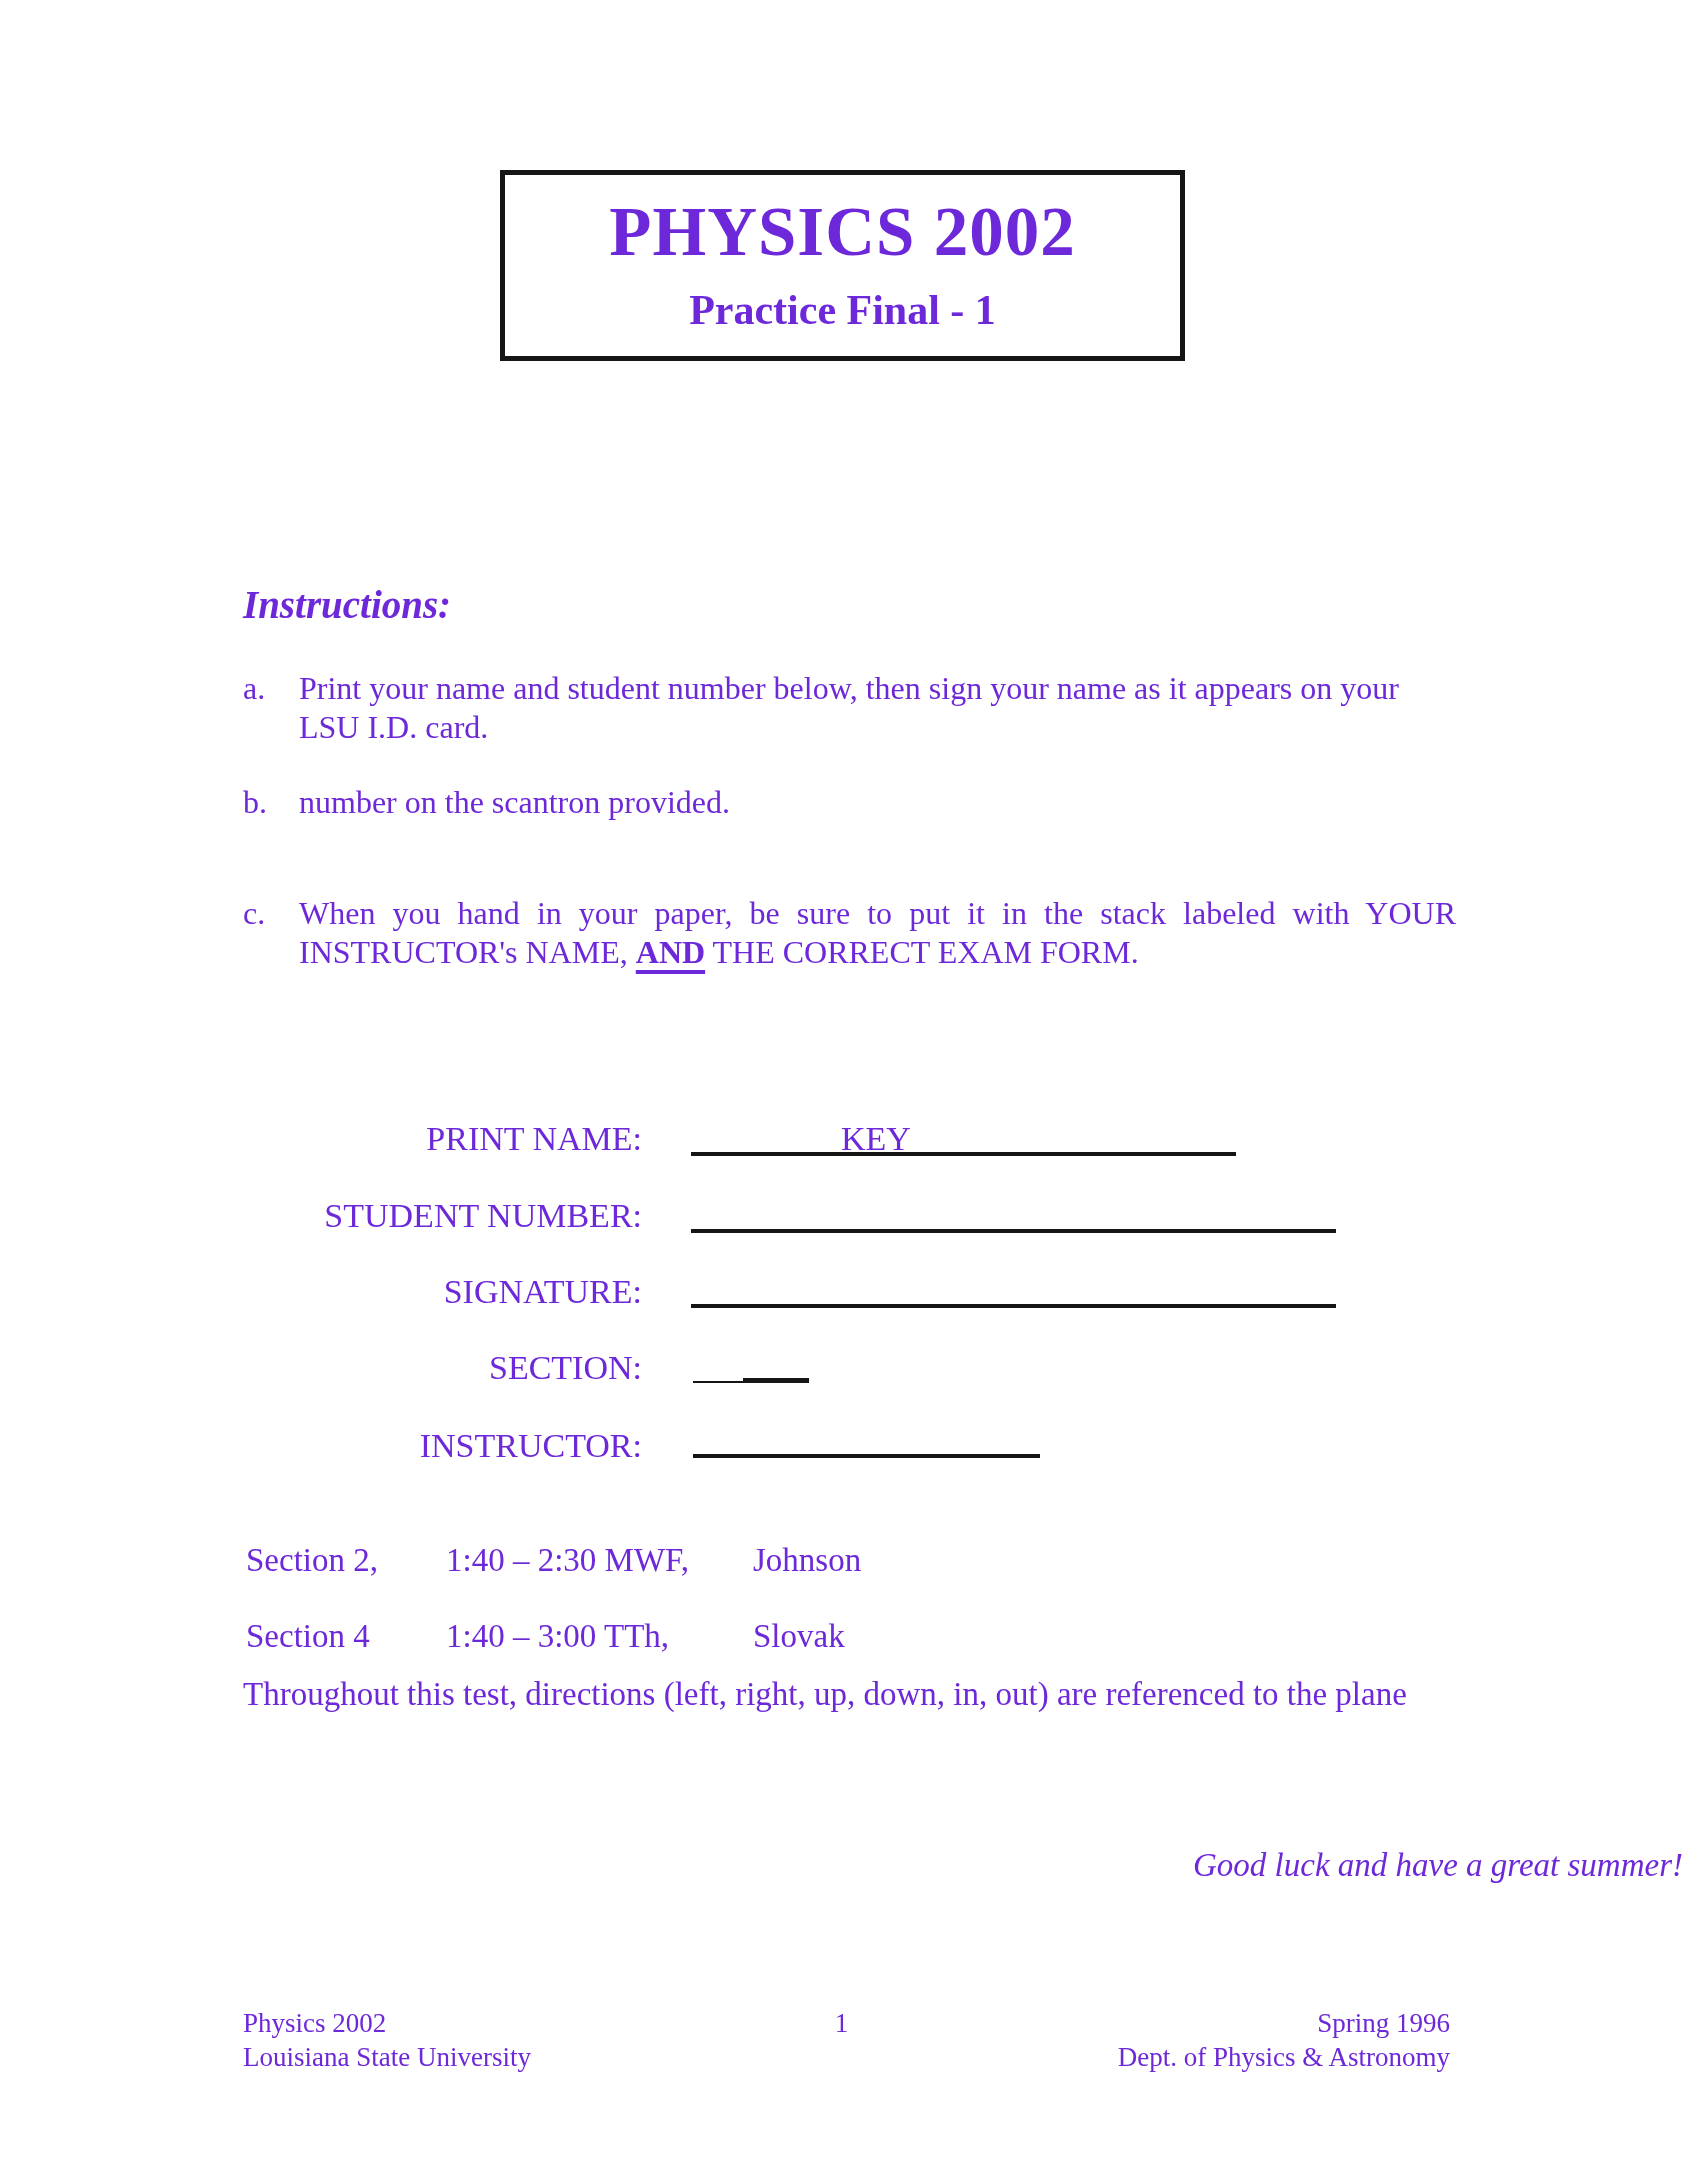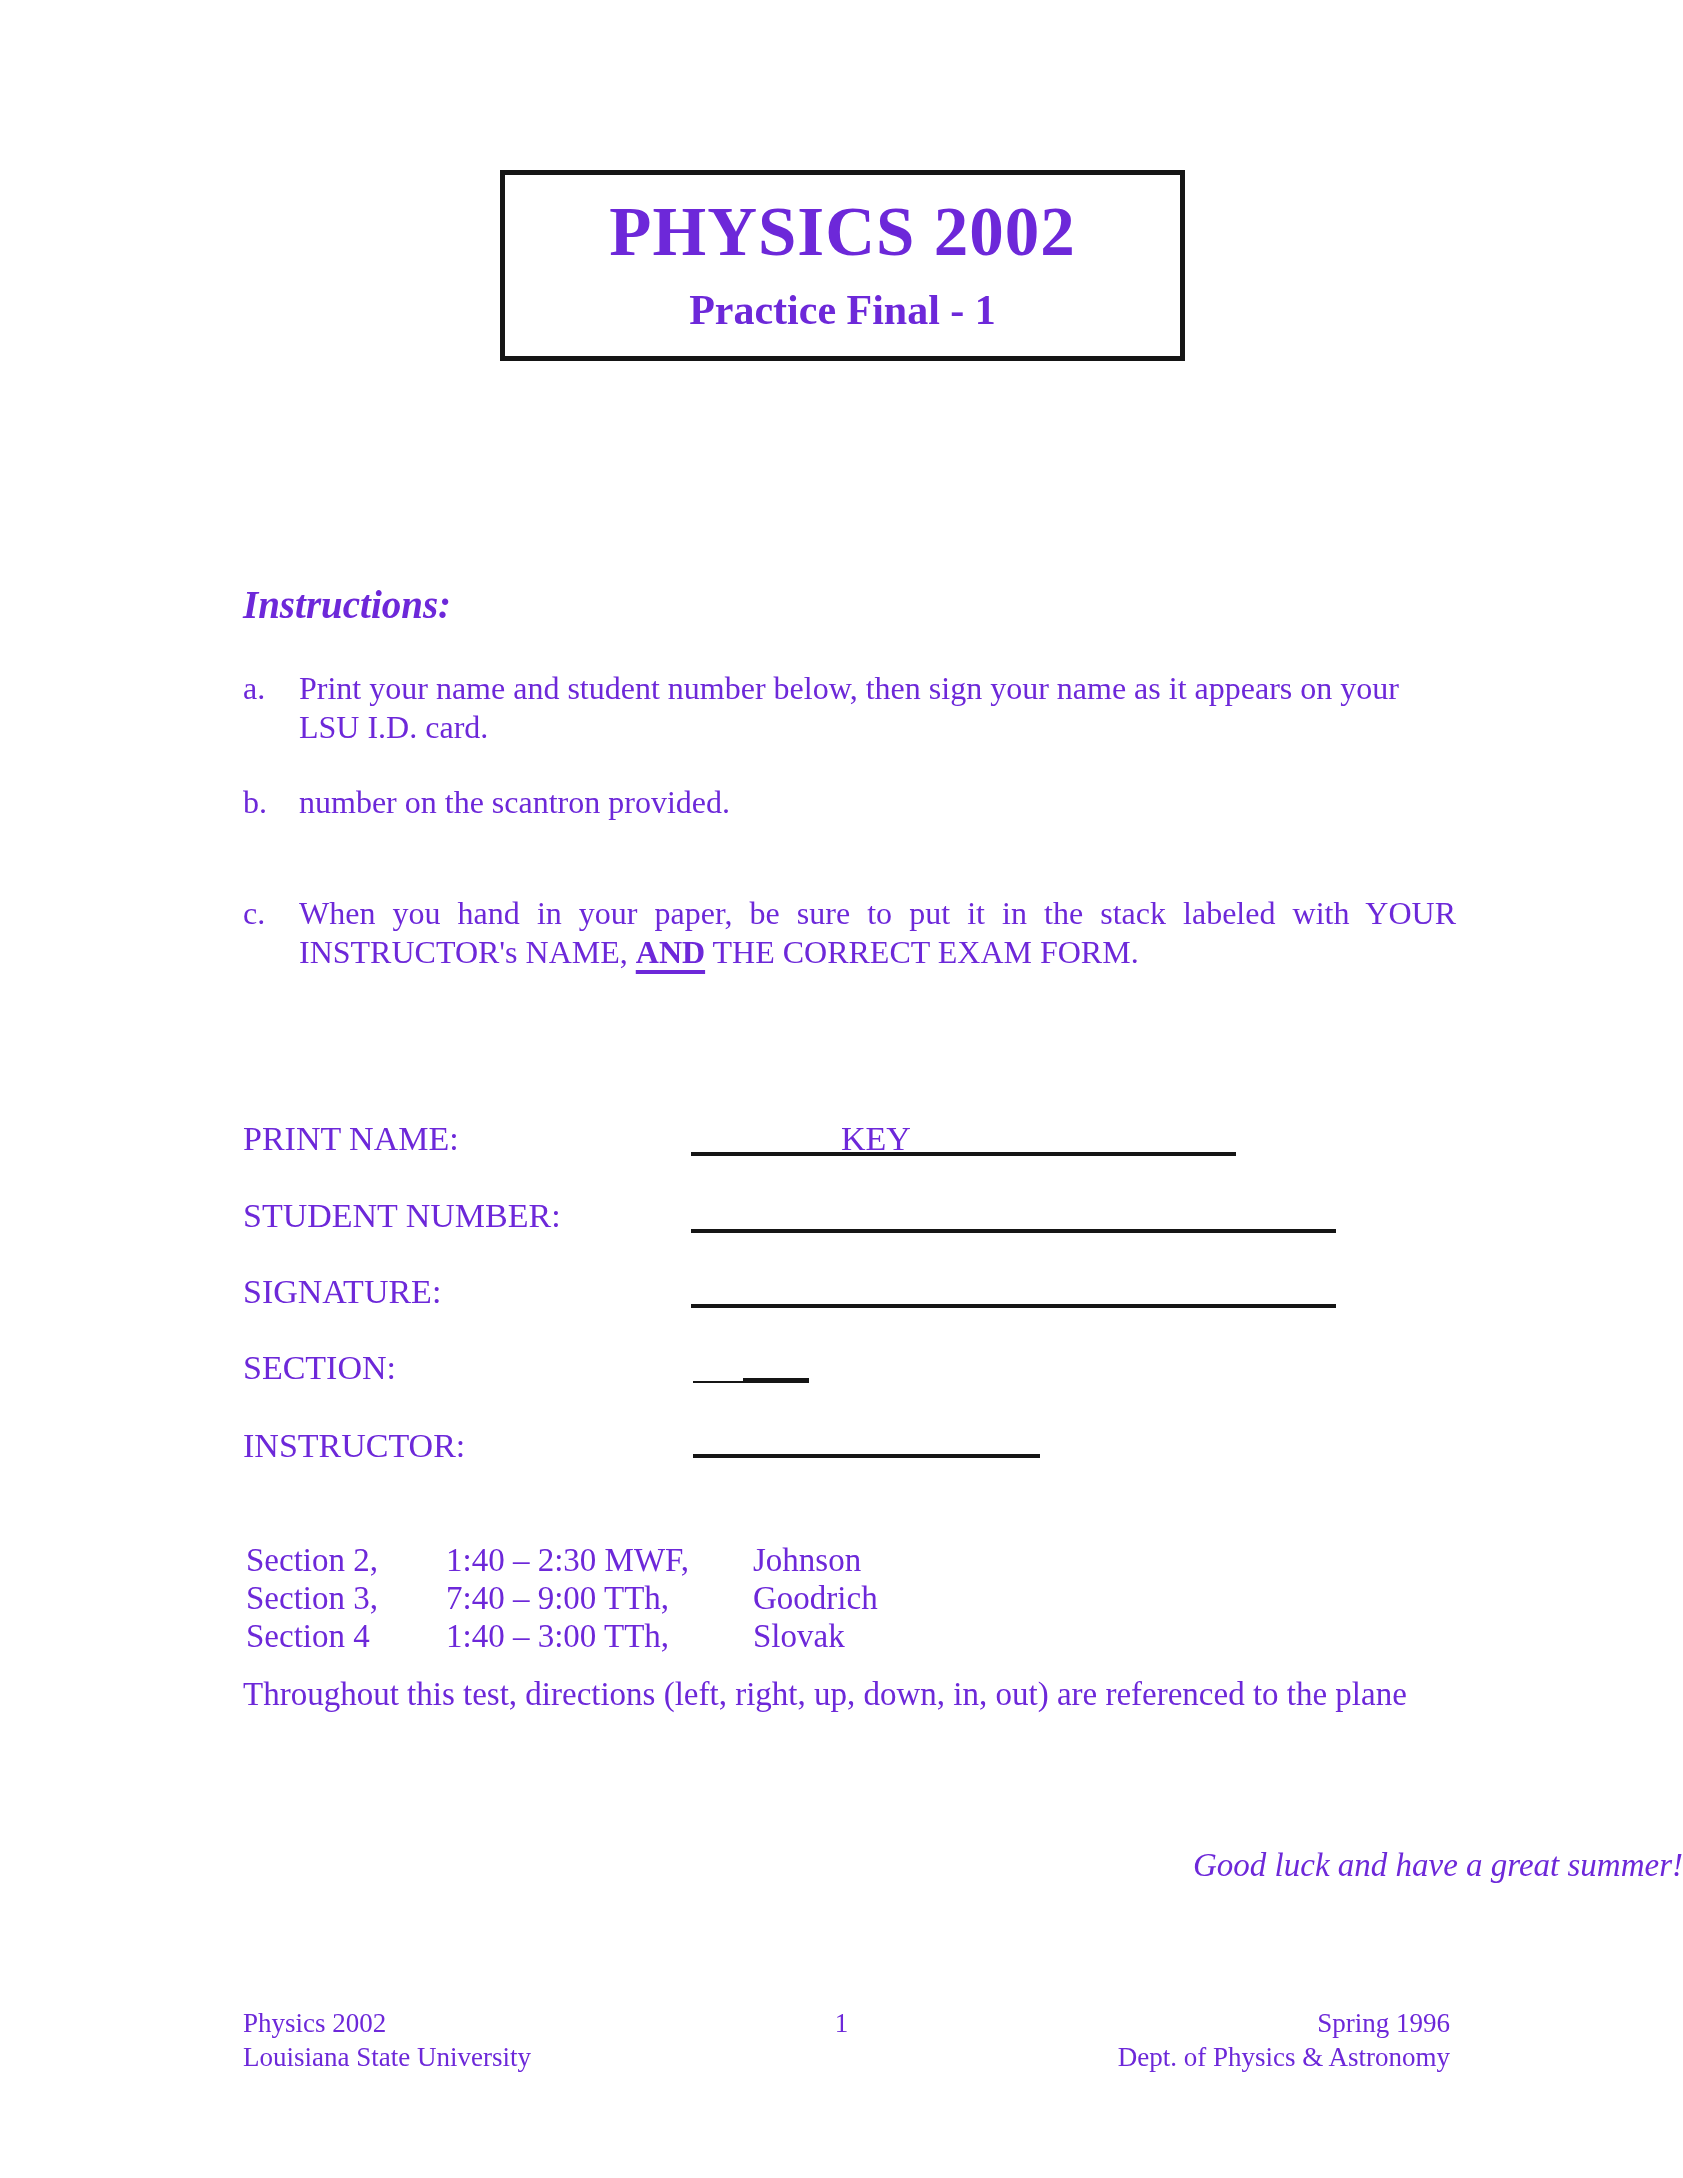--- a/index.html
+++ b/index.html
@@ -73,20 +73,21 @@
     text-decoration: underline;
     text-decoration-thickness: 4px;
     text-underline-offset: 7px;
   }
 
   
   .form-label {
     position: absolute;
     left: 243px;
     width: 399px;
+    text-align: right;
     font-size: 34px;
     line-height: 34px;
     white-space: nowrap;
   }
   .lbl-print      { top: 1122px; }
   .lbl-student    { top: 1199px; }
   .lbl-signature  { top: 1275px; }
   .lbl-section    { top: 1351px; }
   .lbl-instructor { top: 1429px; }
 
@@ -210,25 +211,20 @@
   <div class="blank blank-section-b"></div>
 
   <div class="form-label lbl-instructor">INSTRUCTOR:</div>
   <div class="blank blank-instructor"></div>
 
   <div class="section-row row-2">
     <span class="col-name">Section 2,</span>
     <span class="col-time">1:40 – 2:30 MWF,</span>
     <span class="col-instr">Johnson</span>
   </div>
-  <div class="section-row row-3">
-    <span class="col-name">Section 3,</span>
-    <span class="col-time">7:40 – 9:00 TTh,</span>
-    <span class="col-instr">Goodrich</span>
-  </div>
   <div class="section-row row-4">
     <span class="col-name">Section 4</span>
     <span class="col-time">1:40 – 3:00 TTh,</span>
     <span class="col-instr">Slovak</span>
   </div>
 
   <div class="directions">
     <div class="line">Throughout this test, directions (left, right, up, down, in, out) are referenced to the plane</div>
   </div>
 

